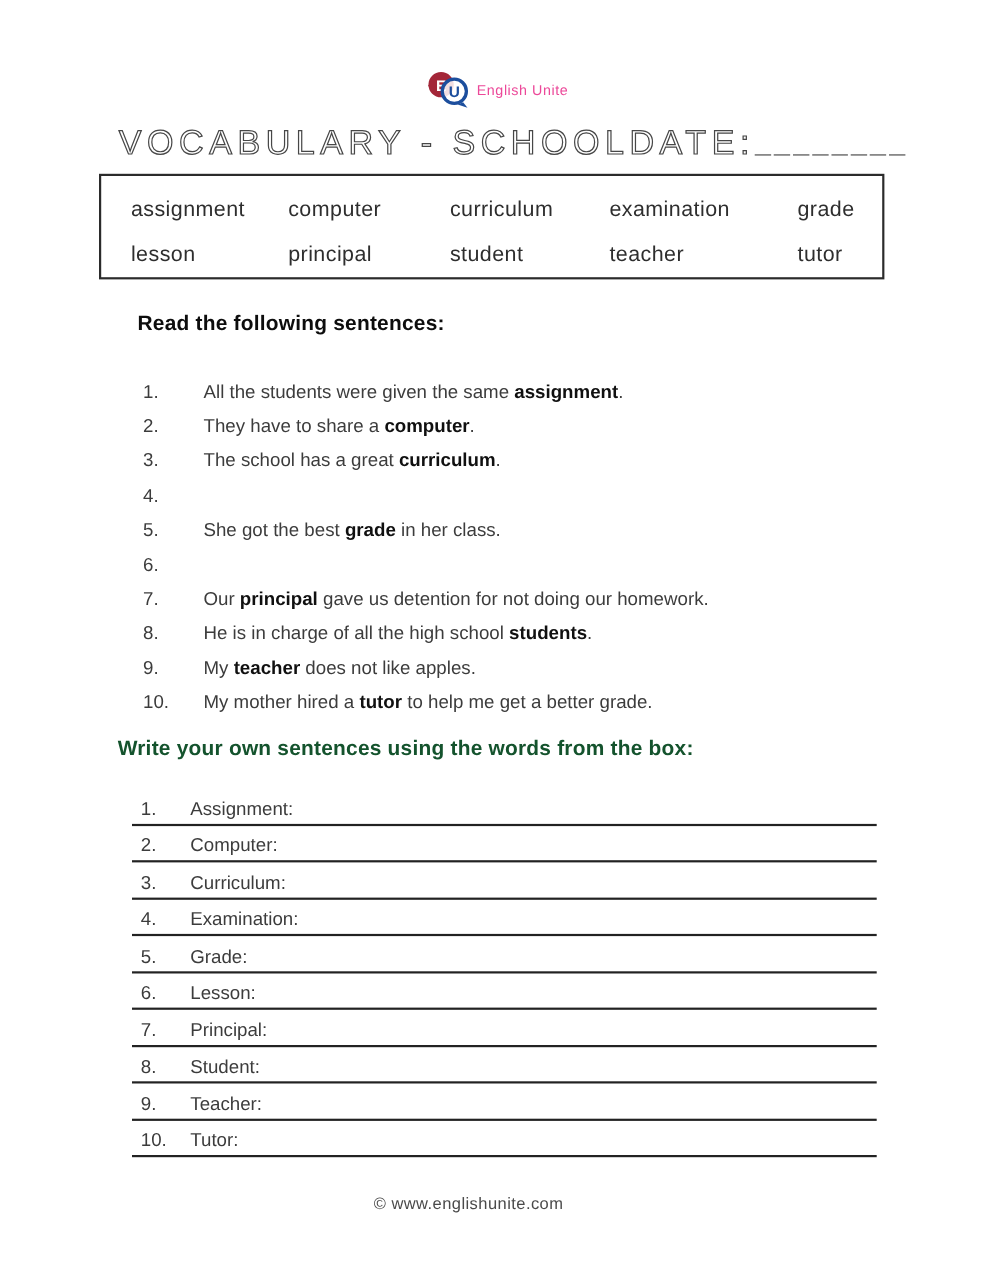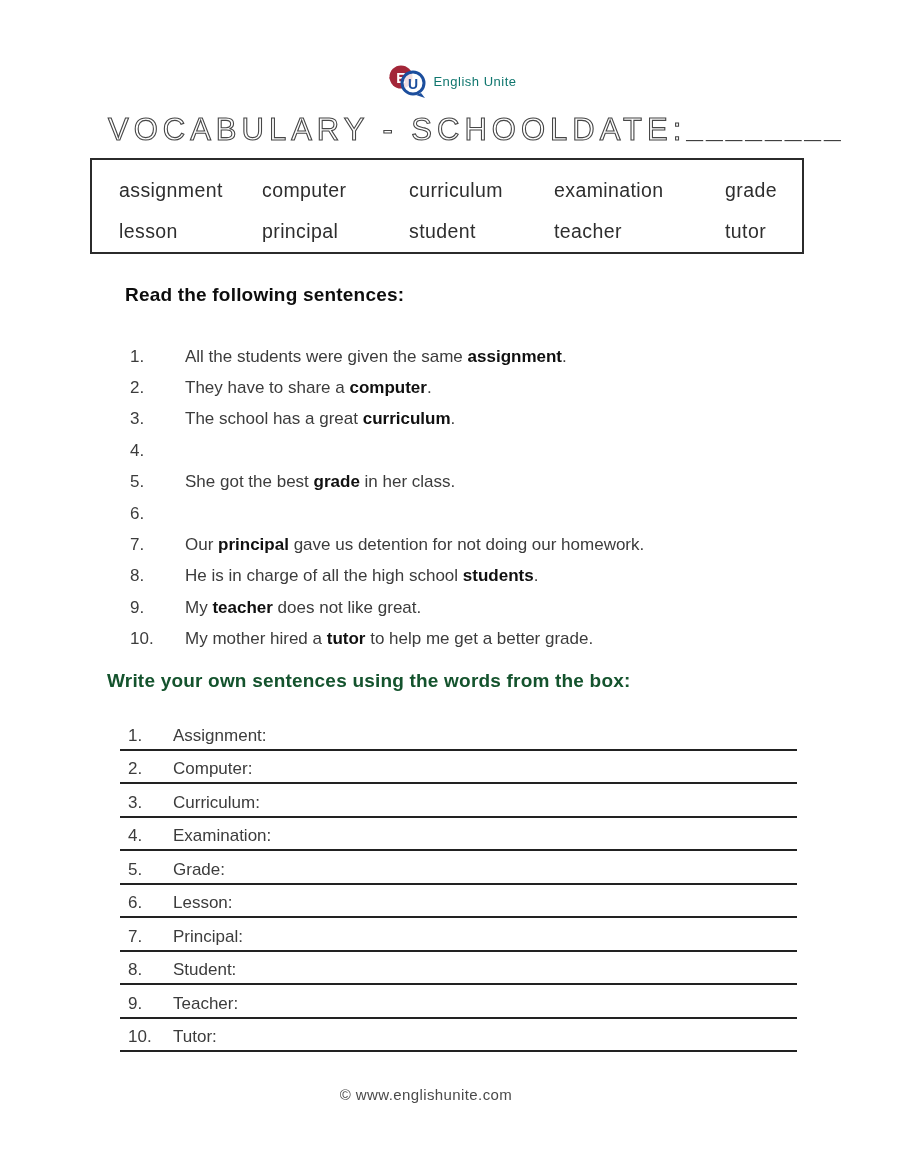--- a/index.html
+++ b/index.html
@@ -12,38 +12,38 @@
     overflow:hidden;
   }
   .page { width:900px; height:1166px; position:relative; }
 
   
   .logo-row {
     position:absolute; top:62px; left:0; width:900px;
     display:flex; justify-content:center; align-items:center; gap:4px;
   }
   .logo-mark { width:46px; height:38px; }
-  .logo-text { font-size:13px; color:#0f766e; letter-spacing:0.5px; }
+  .logo-text { font-size:13px; color:#ec4899; letter-spacing:0.5px; }
 
   
   .title-row {
     position:absolute; top:112px; left:108px; right:105px;
     display:flex; justify-content:space-between; align-items:baseline;
   }
   .outline-text {
     font-size:31px;
     letter-spacing:5px;
     color:transparent;
     -webkit-text-stroke:1.1px #474747;
     font-weight:400;
     white-space:nowrap;
   }
   .date-wrap { display:flex; align-items:baseline; }
   .date-blank {
-    color:#3a3a3a; -webkit-text-stroke:0; font-size:30px;
+    color:#3a3a3a; -webkit-text-stroke:0; font-size:26px;
     letter-spacing:3px; font-weight:700; transform:translateY(-2px);
   }
 
   
   .word-box {
     position:absolute; top:158px; left:90px; width:714px; height:96px;
     border:2px solid #2b2b2b;
     padding:10px 0 0 27px;
     background:#fff;
   }
@@ -158,21 +158,21 @@
     <div class="sentence">
       <span class="num">7.</span>
       <span><span>Our </span><b>principal</b><span> gave us detention for not doing our homework.</span></span>
     </div>
     <div class="sentence">
       <span class="num">8.</span>
       <span><span>He is in charge of all the high school </span><b>students</b><span>.</span></span>
     </div>
     <div class="sentence">
       <span class="num">9.</span>
-      <span><span>My </span><b>teacher</b><span> does not like great.</span></span>
+      <span><span>My </span><b>teacher</b><span> does not like apples.</span></span>
     </div>
     <div class="sentence">
       <span class="num">10.</span>
       <span><span>My mother hired a </span><b>tutor</b><span> to help me get a better grade.</span></span>
     </div>
   </div>
 
   <div class="write-heading">Write your own sentences using the words from the box:</div>
 
   <div class="write-list">

